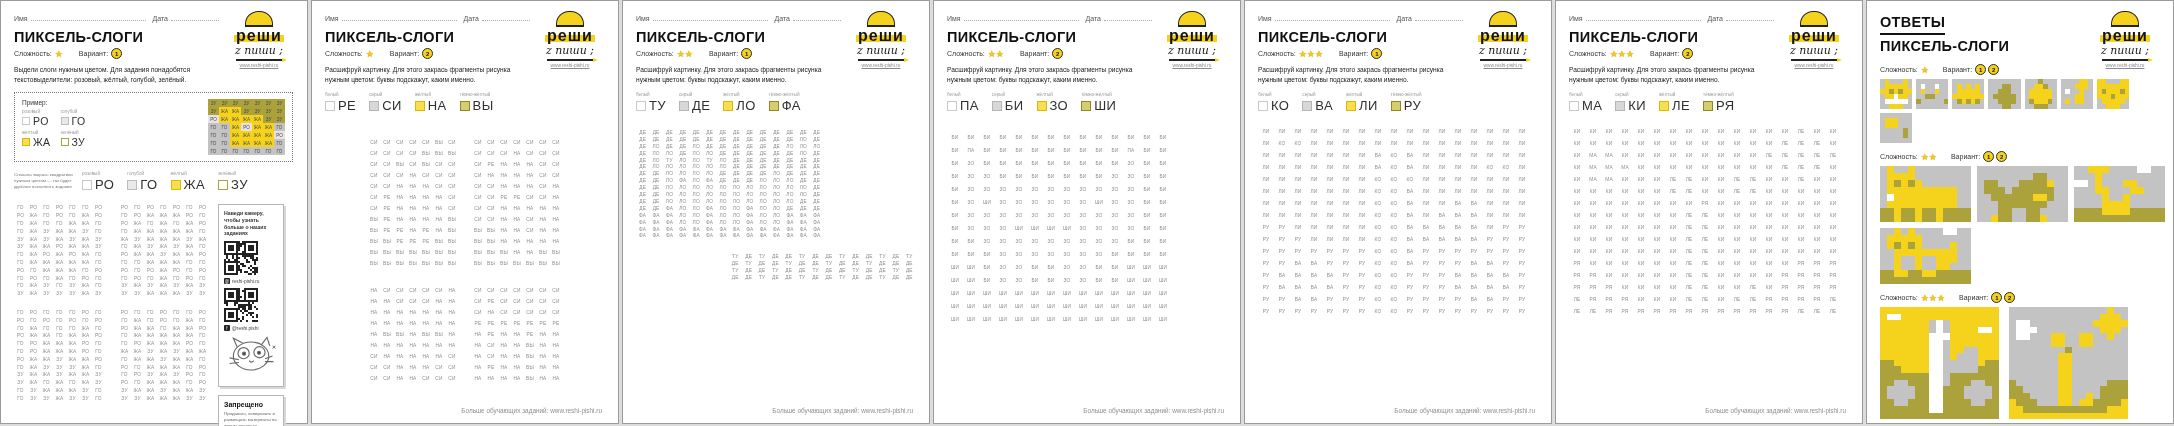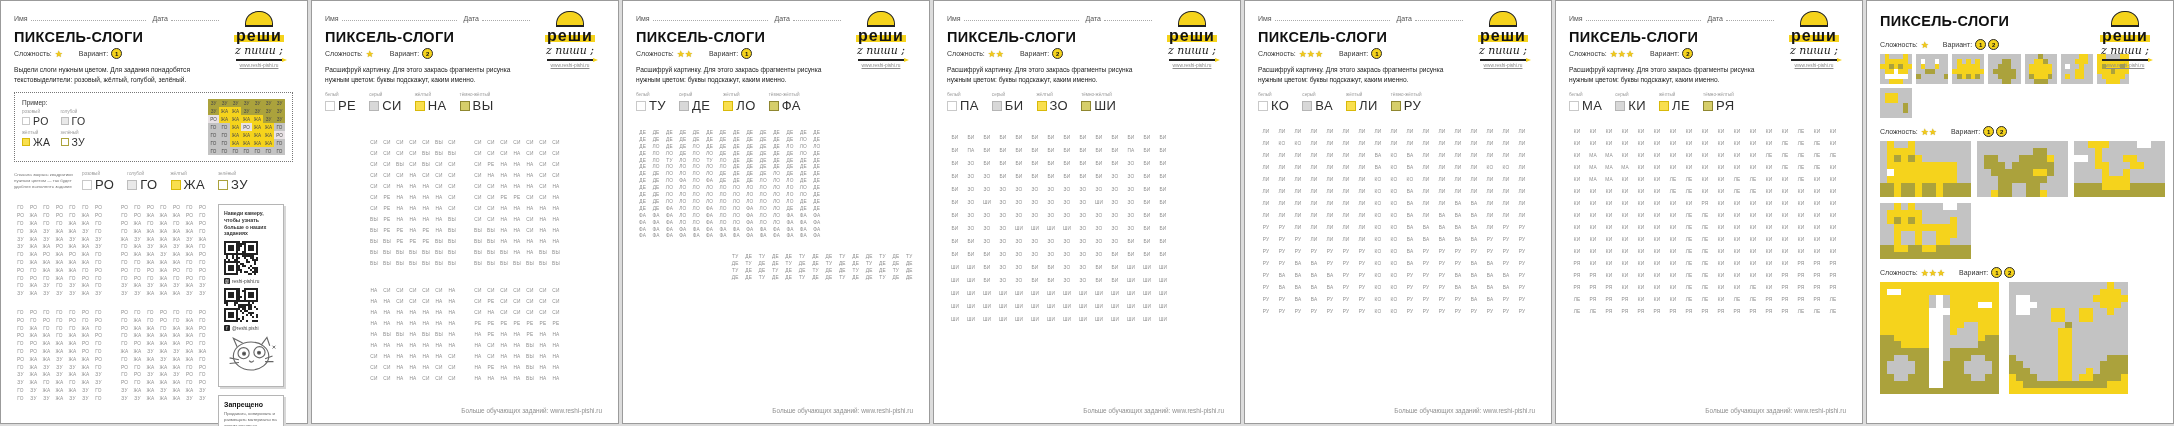--- a/index.html
+++ b/index.html
@@ -2837,20 +2837,21 @@
       <div class="logo-dome"></div>
       <div><span class="logo-t1">реши</span></div>
       <div class="logo-t2">z пиши ;</div>
       <div class="logo-pencil"></div>
       <div class="logo-url">www.reshi-pishi.ru</div>
     </div>
   <div class="footer">Больше обучающих заданий: www.reshi-pishi.ru</div>
 </div>
 
 <div class="page">
+  <div><span class="ans-title">ОТВЕТЫ</span></div>
   <div class="ans-sub">ПИКСЕЛЬ-СЛОГИ</div>
 
   <div class="ans-label">
     <span>Сложность:</span>
     <span><span class="star">★</span></span>
     <span class="gap" style="width:8px"></span>
     <span>Вариант:</span>
     <span><span class="badge">1</span> <span class="badge">2</span> </span>
   </div>
   <div class="ansrow">

